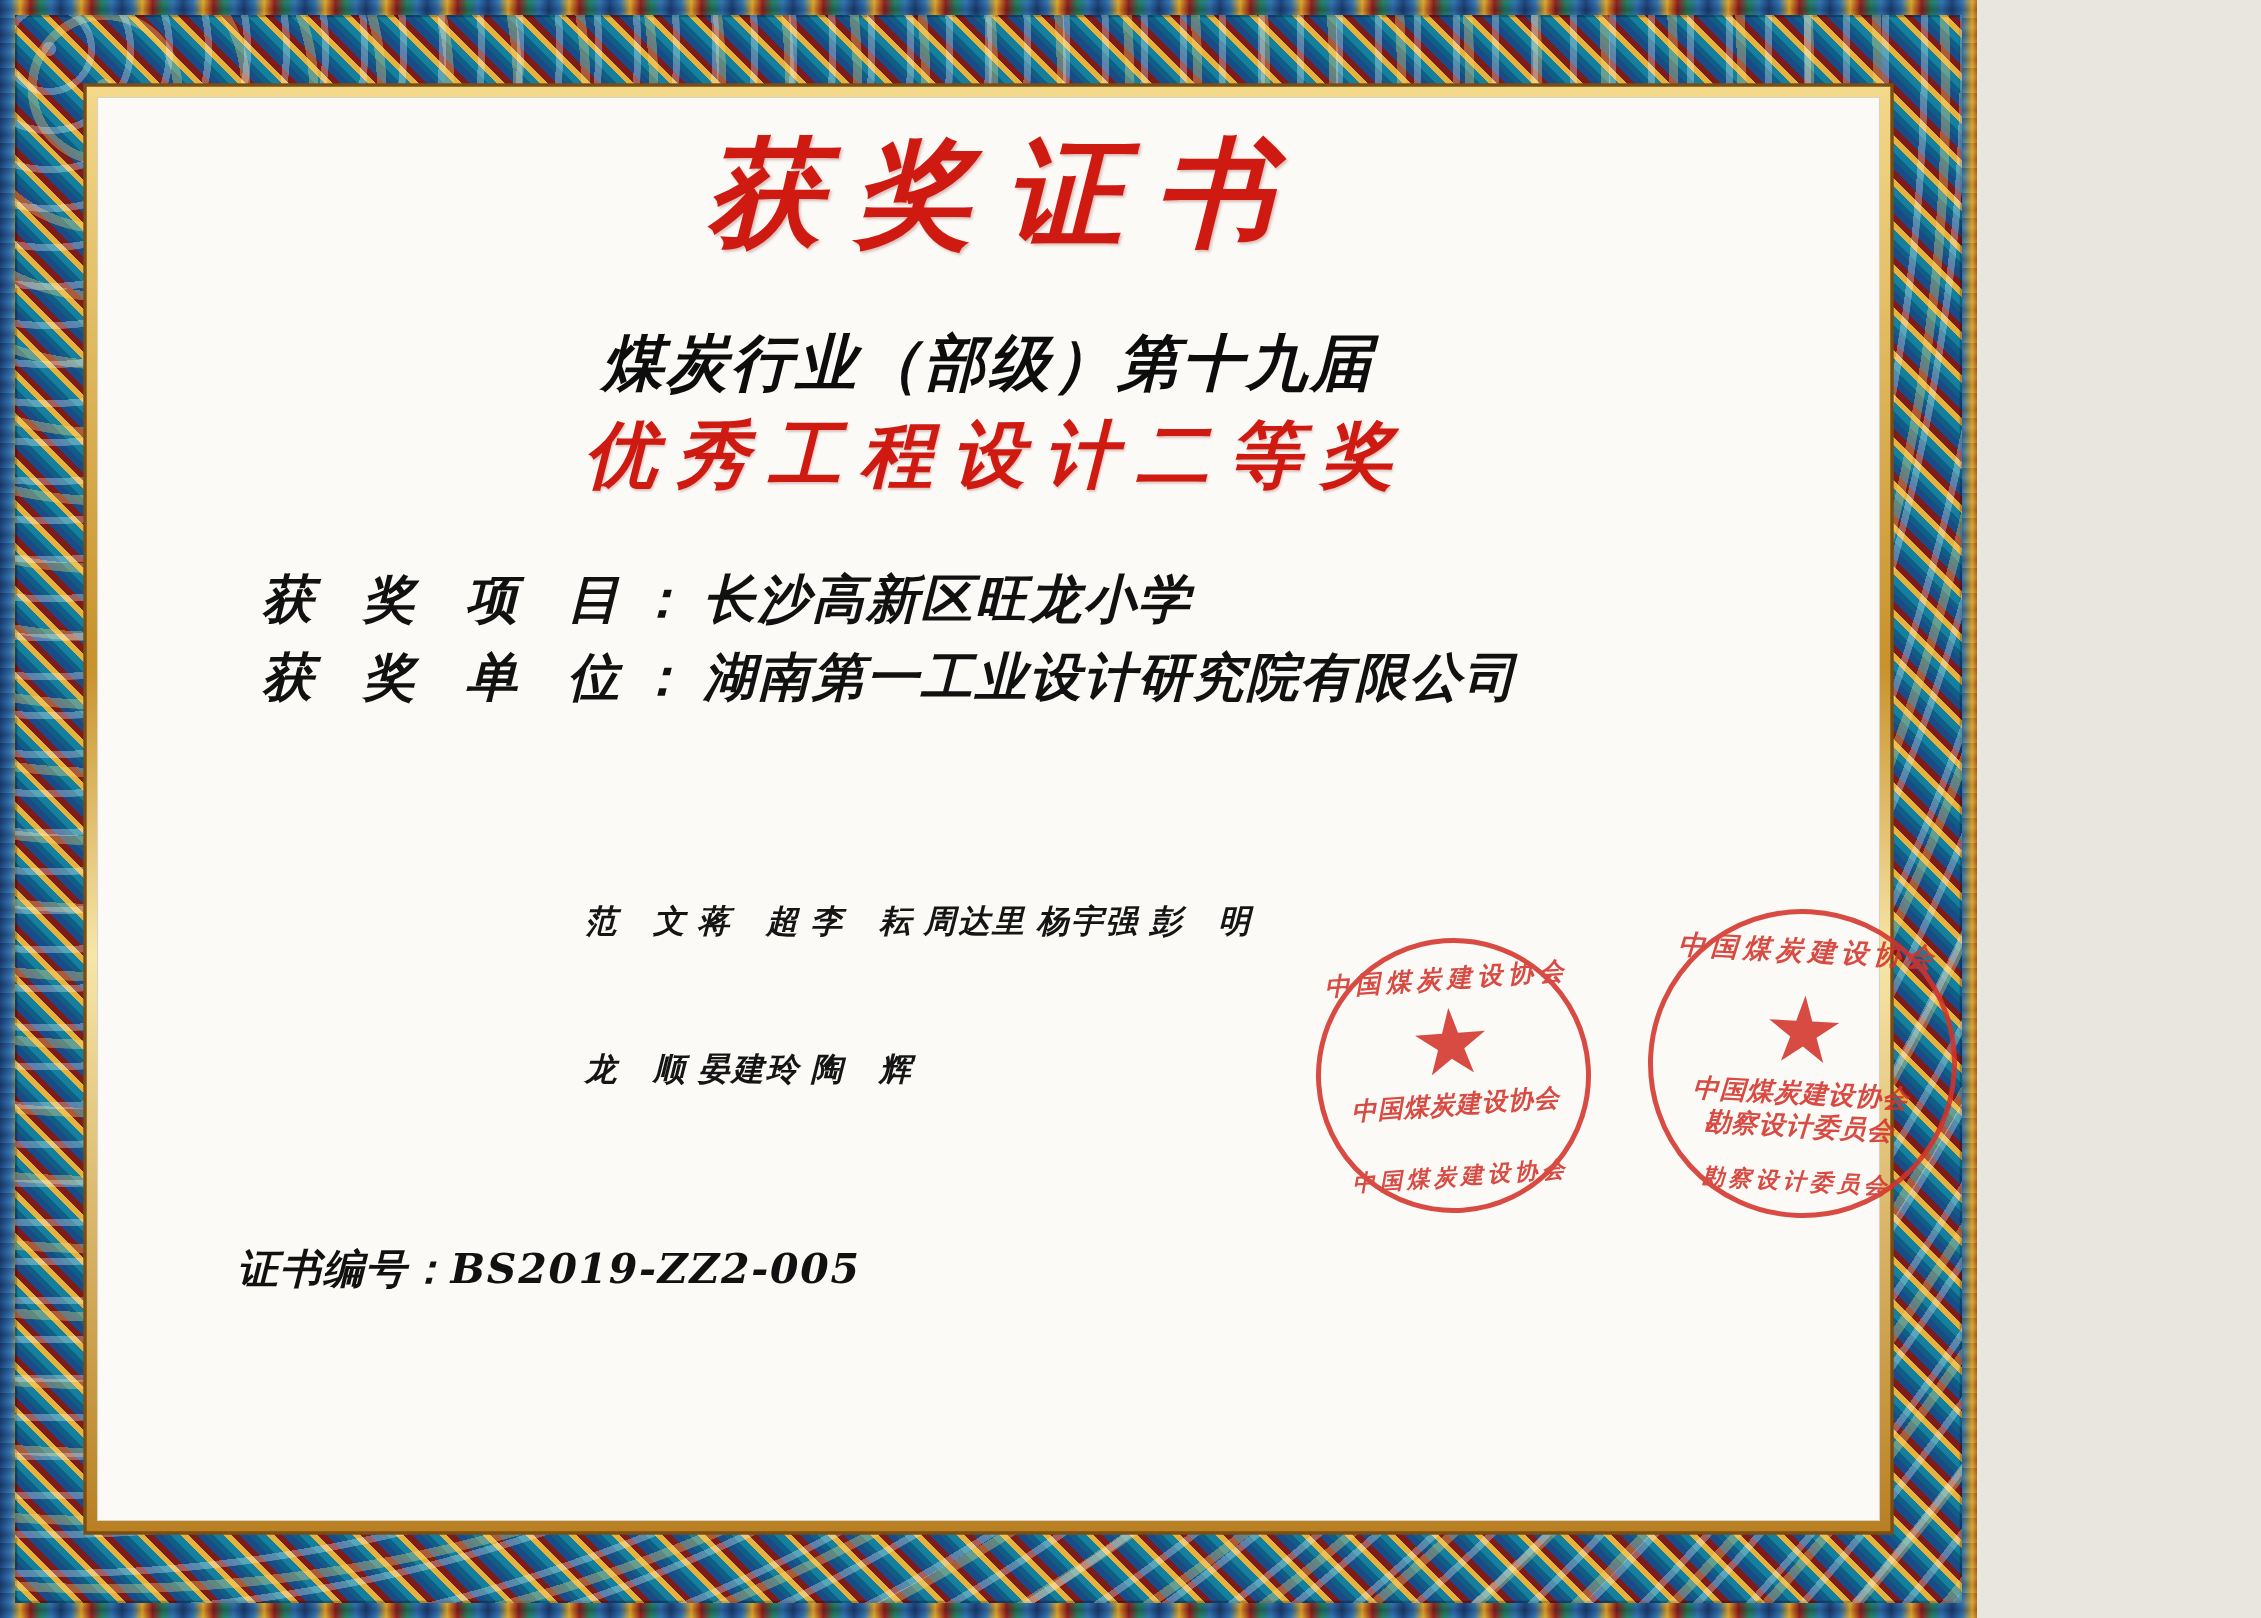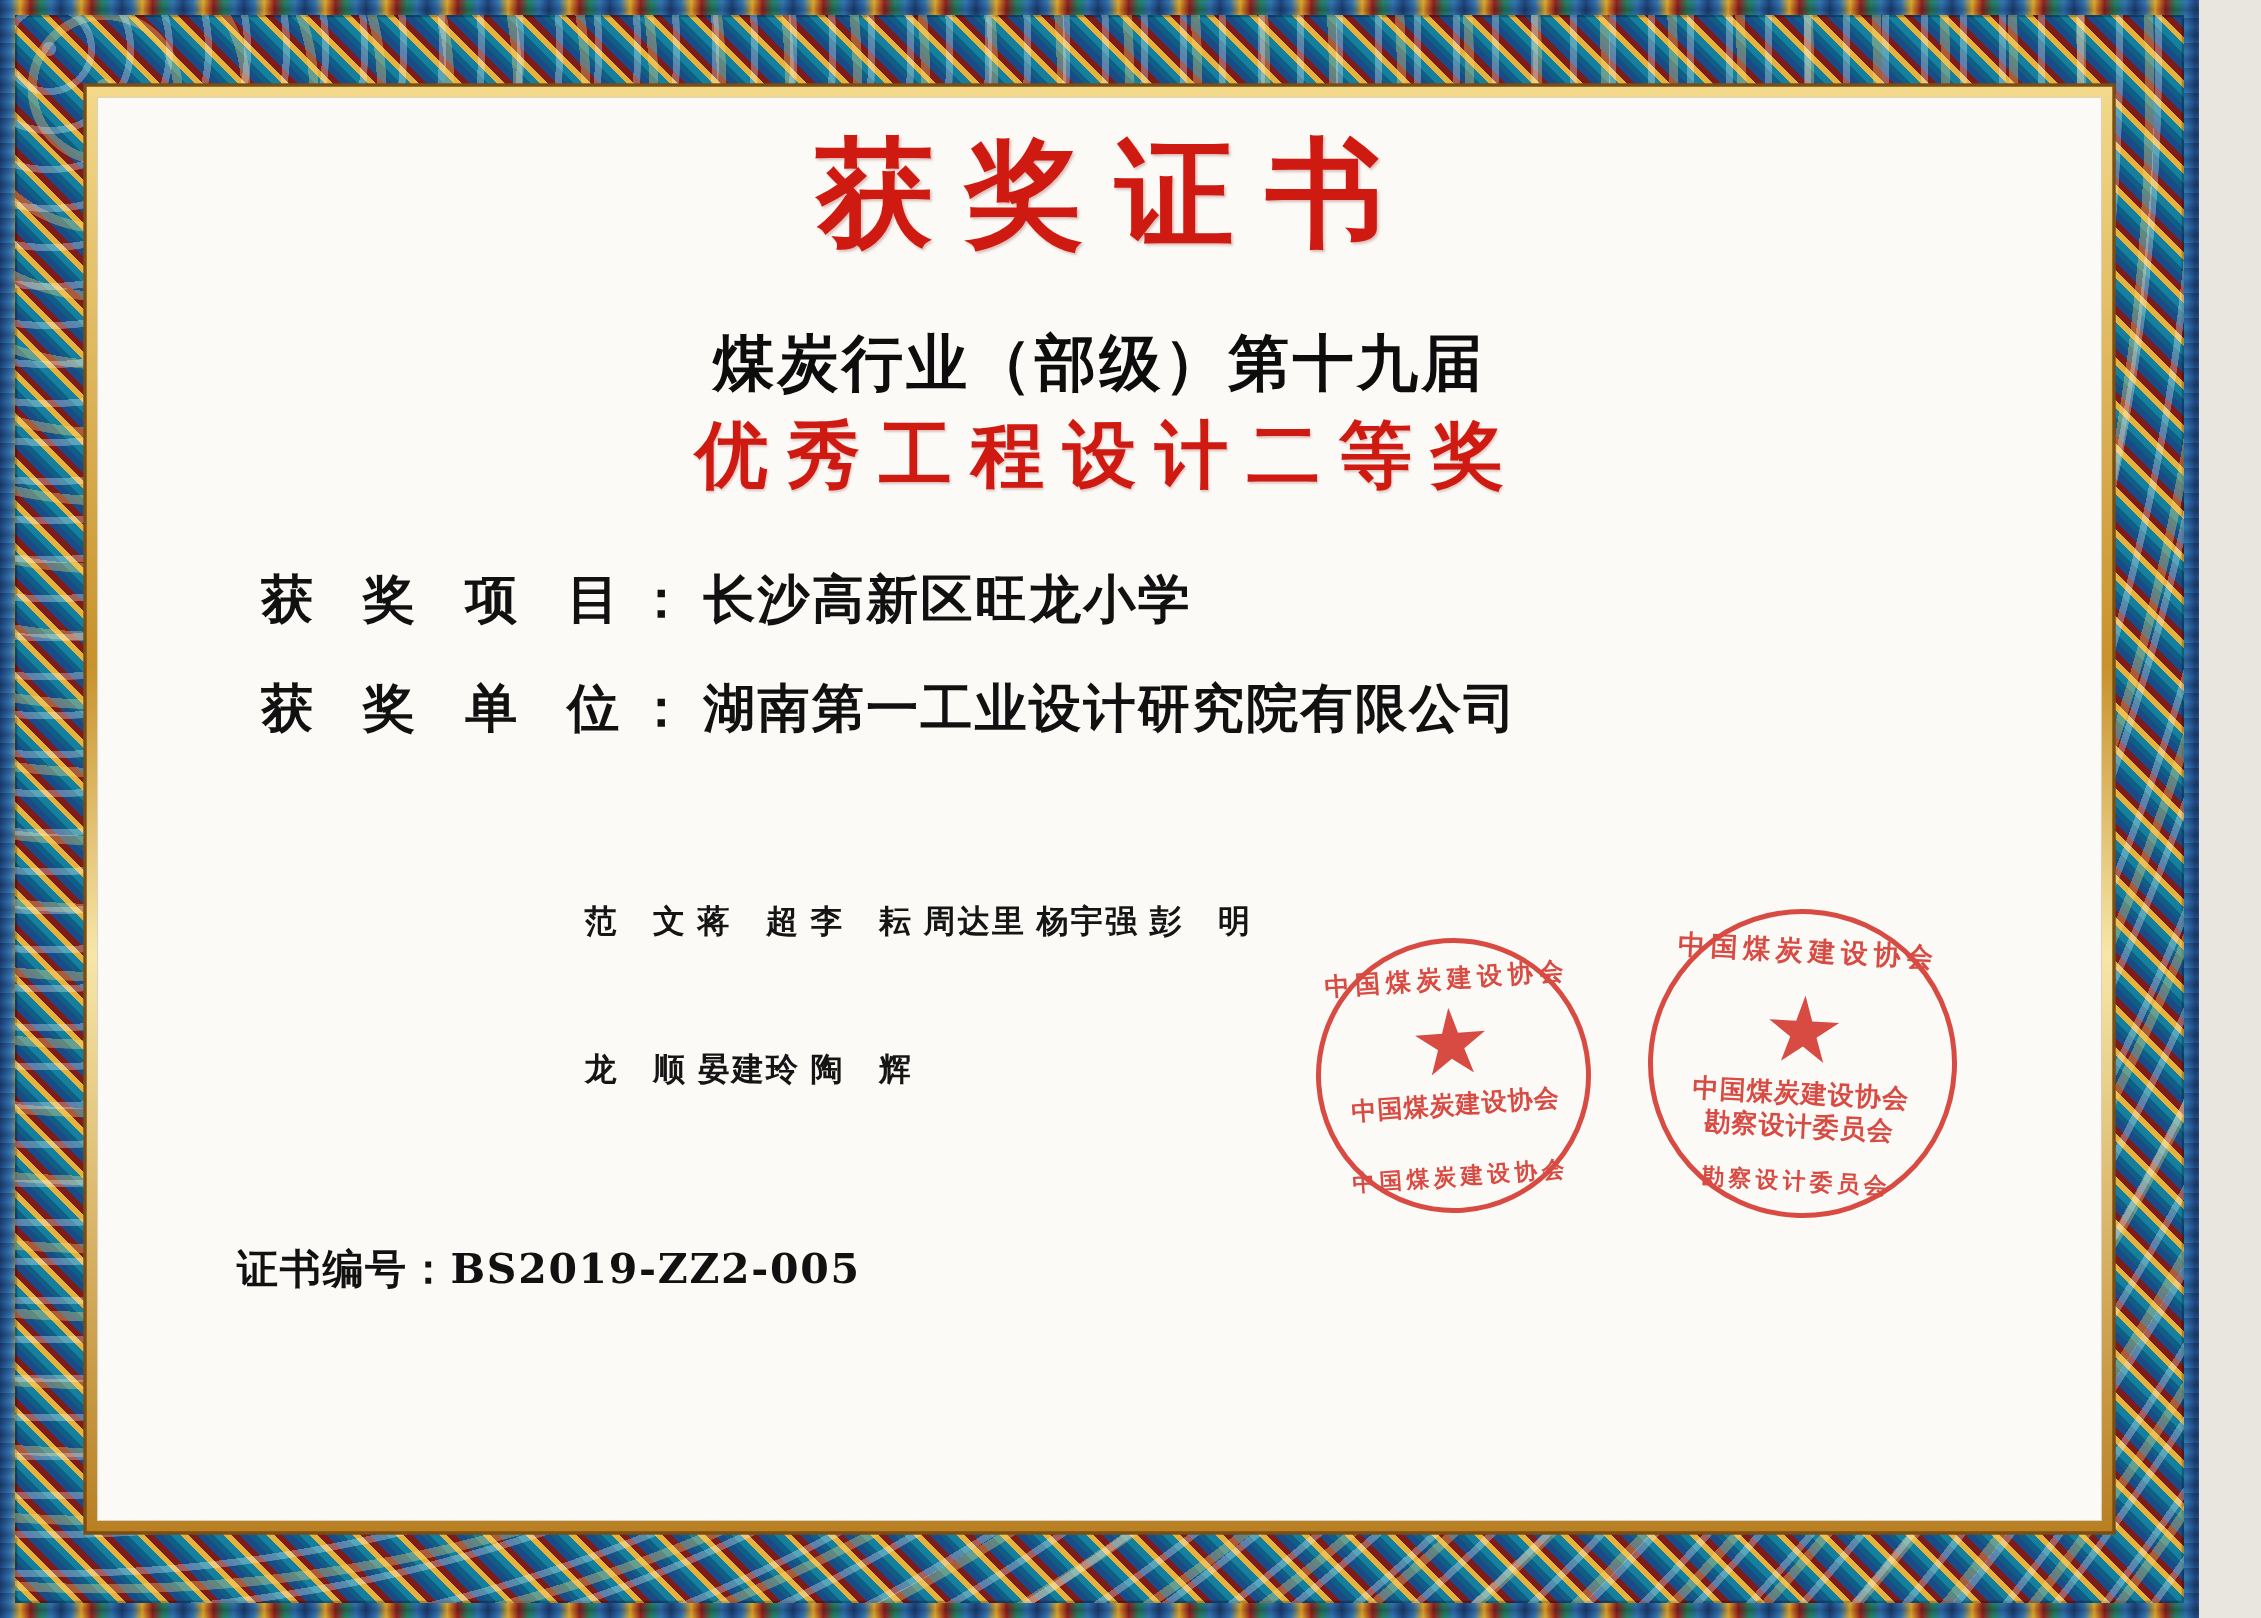--- a/index.html
+++ b/index.html
@@ -6,24 +6,25 @@
     margin: 0;
     padding: 0;
     background: #e9e6e0;
   }
   body {
     font-family: "Liberation Serif", "DejaVu Serif", serif;
   }
 
   .page {
     position: relative;
-    width: 2199px;
+    width: 1977px;
     height: 1618px;
     overflow: hidden;
     background: #f97316;
+    font-style: italic;
   }
 
   
   .border-outer {
     position: absolute;
     inset: 0;
     background:
       repeating-linear-gradient(90deg,
         #1c3f74 0px, #2f6ea8 10.2px, #d7a32a 20.3px, #8b1f1f 30.5px,
         #1f7a5c 41px, #2f6ea8 51px, #1c3f74 61px),
@@ -138,21 +139,21 @@
     font-size: 52px;
     white-space: nowrap;
   }
   .field .label {
     letter-spacing: 16px;
   }
   .field .value {
     letter-spacing: 2.3px;
   }
   .field-project { top: 468px; }
-  .field-unit    { top: 577px; text-align: center; }
+  .field-unit    { top: 546px; text-align: center; }
 
   .members {
     position: absolute;
     left: 140px;
     top: 750px;
     color: #151515;
     font-family: "DejaVu Serif", "Liberation Serif", serif;
     font-weight: bold;
     font-size: 32px;
     line-height: 1.55;

